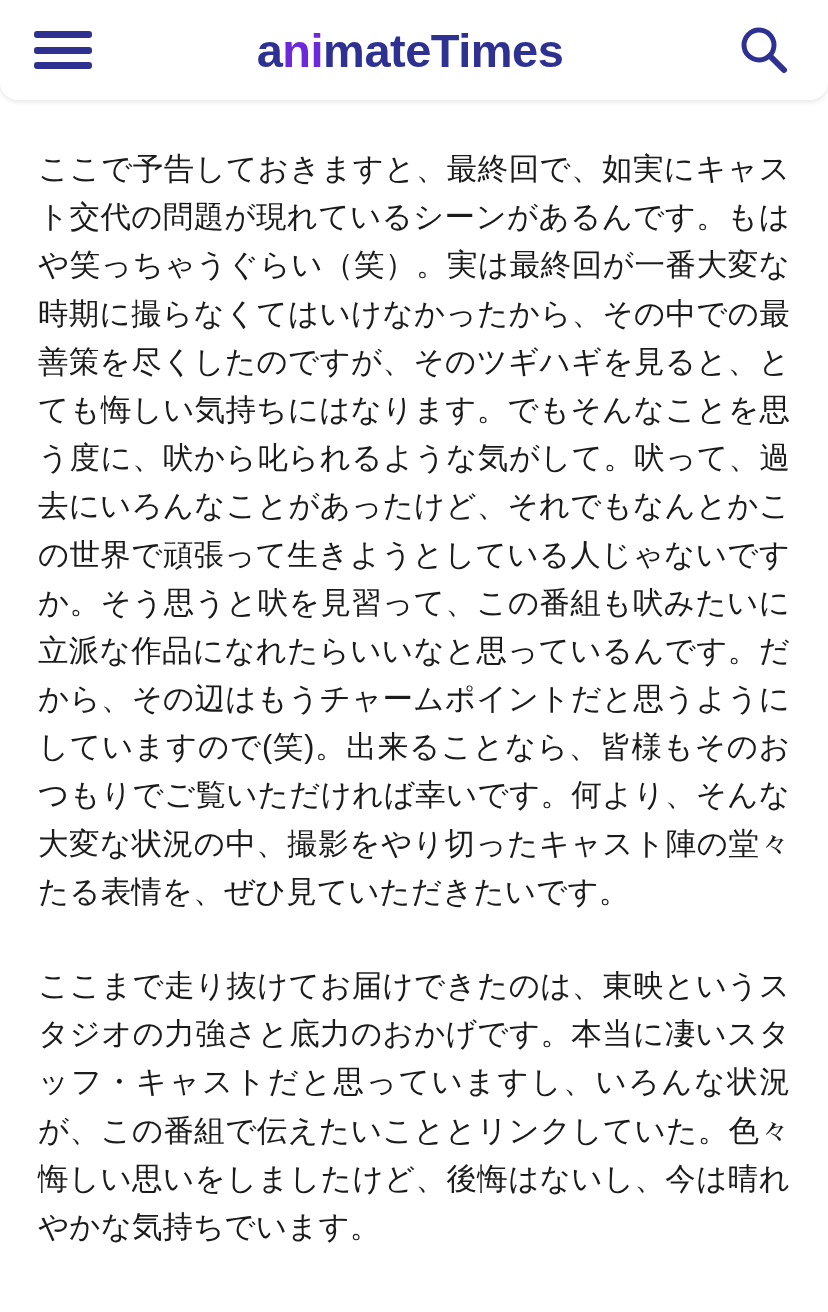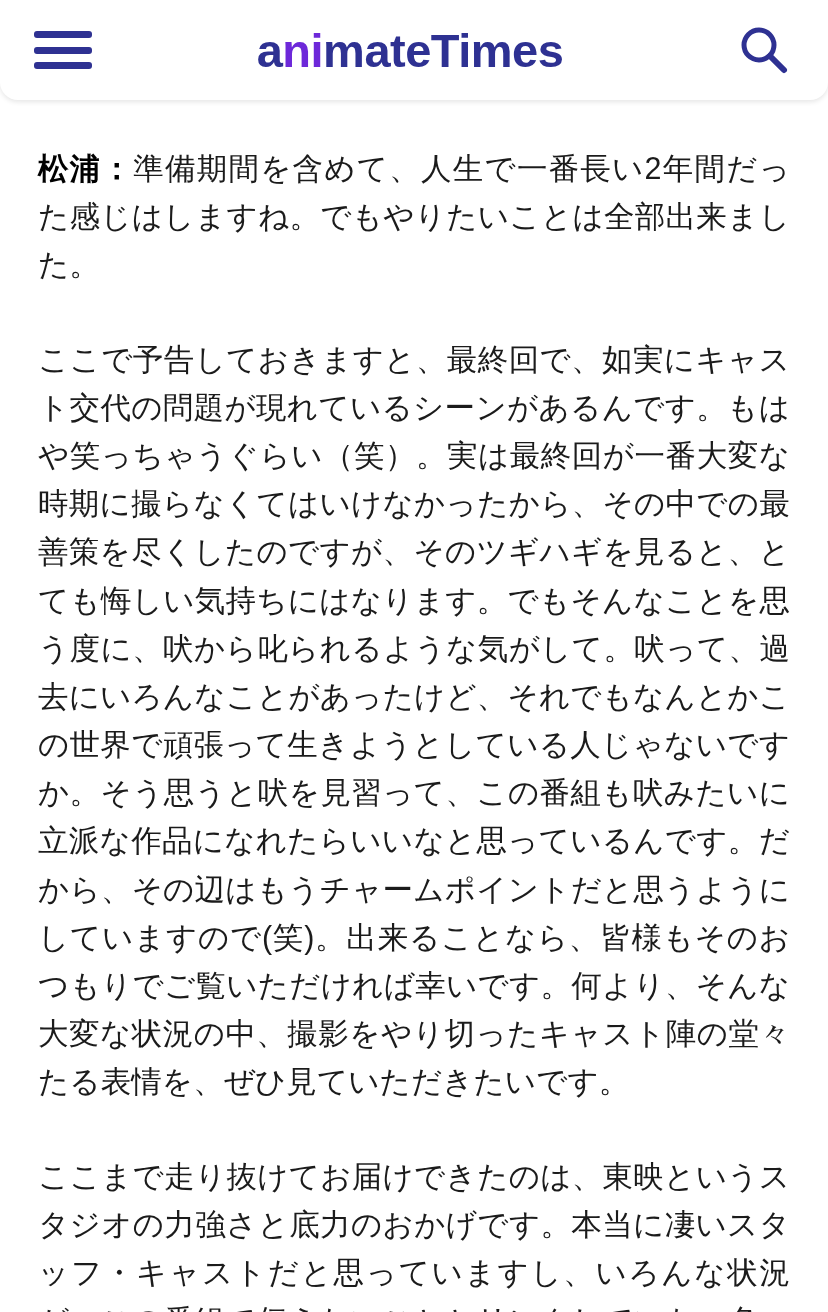--- a/index.html
+++ b/index.html
@@ -110,23 +110,20 @@
       <svg width="54" height="54" viewBox="0 0 54 54" aria-hidden="true">
         <circle cx="22" cy="22" r="15" fill="none" stroke="#2e3192" stroke-width="5"></circle>
         <line x1="33" y1="33" x2="47" y2="47" stroke="#2e3192" stroke-width="6" stroke-linecap="round"></line>
       </svg>
     </div>
 
   </div>
 
   <div class="article">
 
-    <p class="para">
-      <span class="speaker">松浦：</span><span>準備期間を含めて、人生で一番長い2年間だった感じはしますね。でもやりたいことは全部出来ました。</span>
-    </p>
 
     <p class="para">
       <span>ここで予告しておきますと、最終回で、如実にキャスト交代の問題が現れているシーンがあるんです。もはや笑っちゃうぐらい（笑）。実は最終回が一番大変な時期に撮らなくてはいけなかったから、その中での最善策を尽くしたのですが、そのツギハギを見ると、とても悔しい気持ちにはなります。でもそんなことを思う度に、吠から叱られるような気がして。吠って、過去にいろんなことがあったけど、それでもなんとかこの世界で頑張って生きようとしている人じゃないですか。そう思うと吠を見習って、この番組も吠みたいに立派な作品になれたらいいなと思っているんです。だから、その辺はもうチャームポイントだと思うようにしていますので(笑)。出来ることなら、皆様もそのおつもりでご覧いただければ幸いです。何より、そんな大変な状況の中、撮影をやり切ったキャスト陣の堂々たる表情を、ぜひ見ていただきたいです。</span>
     </p>
 
     <p class="para">
       <span>ここまで走り抜けてお届けできたのは、東映というスタジオの力強さと底力のおかげです。本当に凄いスタッフ・キャストだと思っていますし、いろんな状況が、この番組で伝えたいこととリンクしていた。色々悔しい思いをしましたけど、後悔はないし、今は晴れやかな気持ちでいます。</span>
     </p>
 
   </div>

